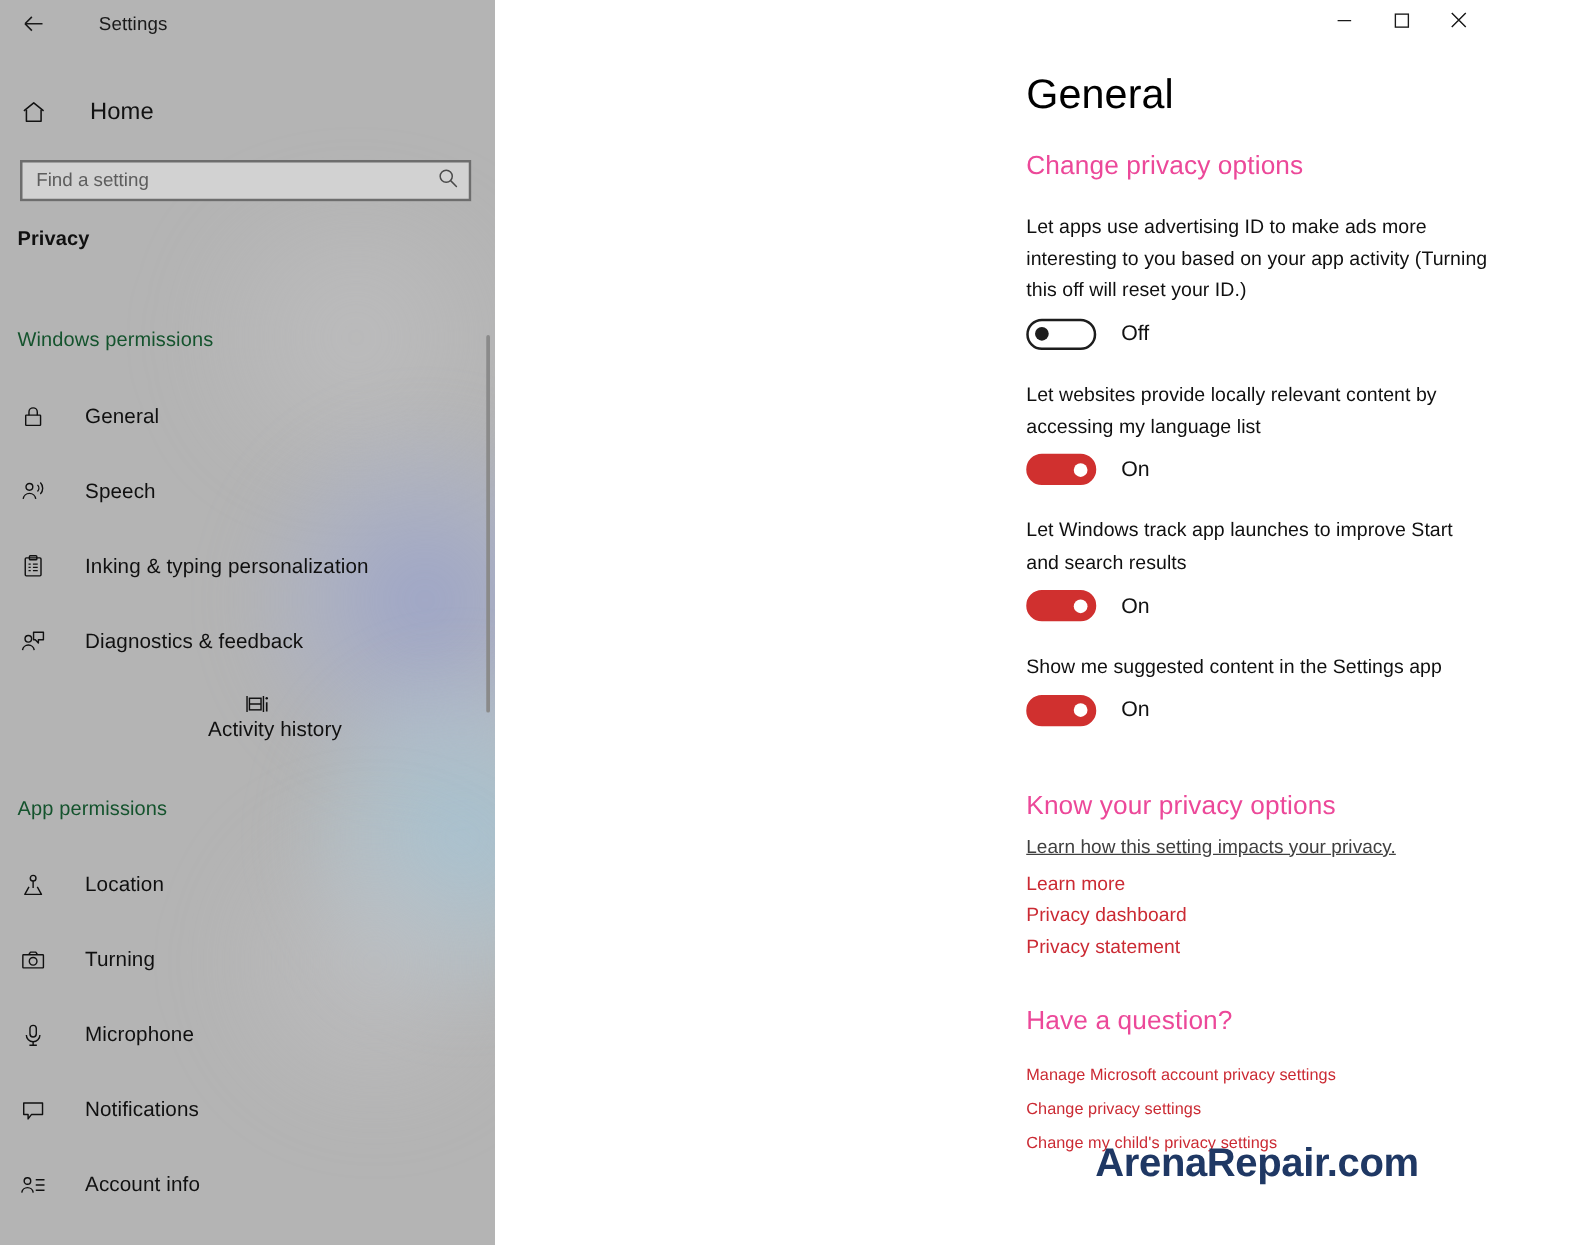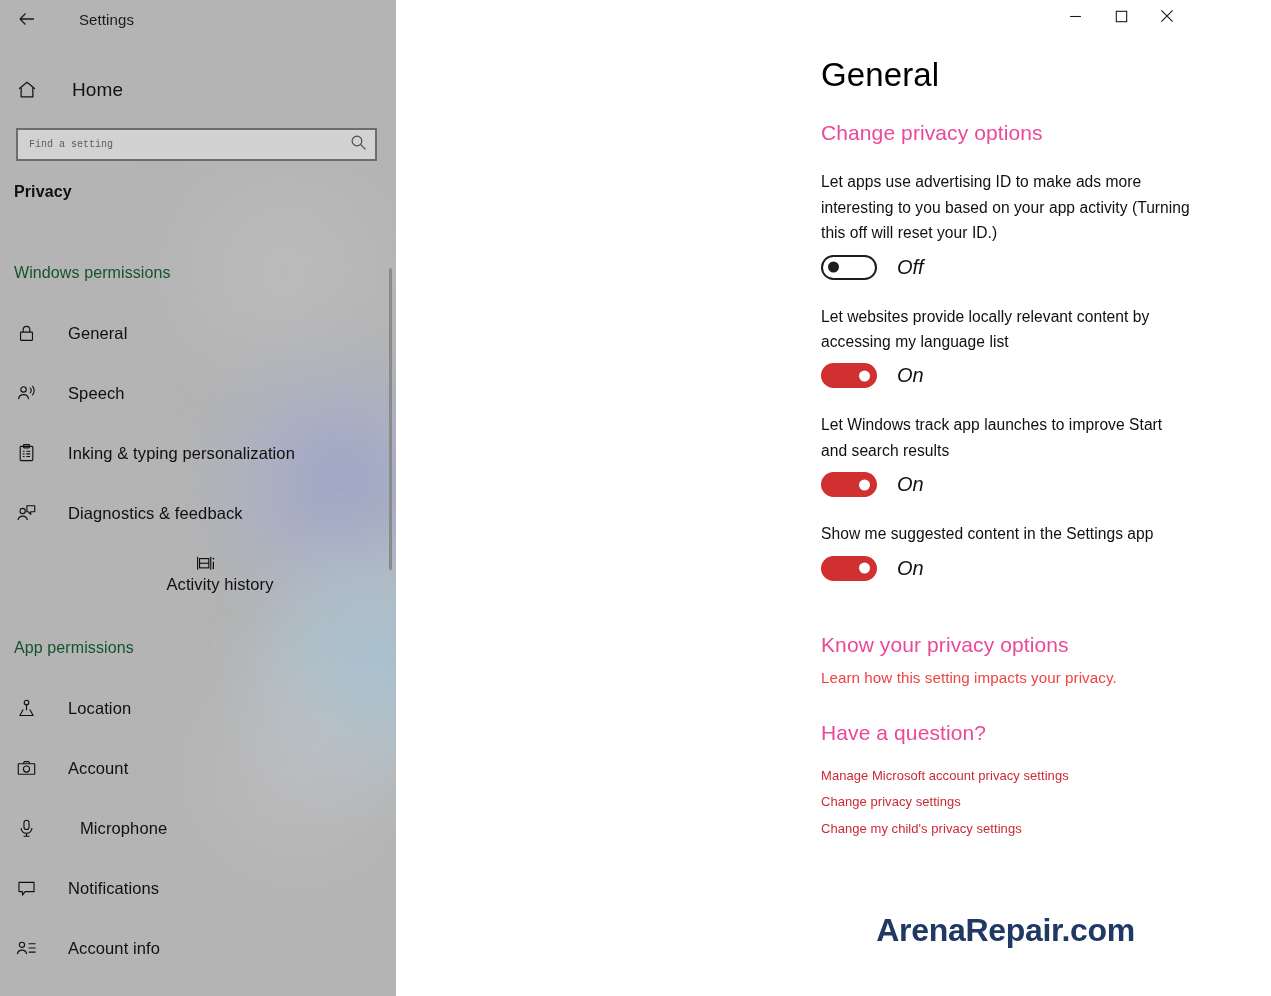--- a/index.html
+++ b/index.html
@@ -100,22 +100,22 @@
     display: flex;
     align-items: center;
     padding: 0 7px 0 11px;
     cursor: text;
   }
   #search-input {
     flex: 1;
     border: none;
     outline: none;
     background: transparent;
-    font-family: Liberation Mono, monospace;
-    font-size: 10px;
+    font-family: Liberation Sans, sans-serif;
+    font-size: 15px;
     color: #0f172a;
   }
   #search-input::placeholder { color: #5d5d5d; opacity: 1; }
 
   
   #category-title {
     margin: 22px 0 0 14px;
     font-size: 16px;
     font-weight: bold;
     color: #101010;
@@ -239,32 +239,32 @@
   }
   .switch.on .knob {
     position: absolute;
     right: 5px; top: 50%;
     transform: translateY(-50%);
     width: 11px; height: 11px;
     border-radius: 50%;
     background: #ffffff;
   }
   .toggle-state {
-    font-size: 20px;
+    font-size: 17px;
     color: #111;
     margin-left: 20px;
-    font-style: italic;
   }
 
   #section-know { margin-top: 52px; }
   .sub-note {
     font-size: 15.2px;
-    color: #ef4444;
+    color: #404040;
     margin-top: 12px;
     letter-spacing: 0.05px;
+    text-decoration: underline;
   }
   .link-list { margin-top: 9px; }
   .lnk {
     display: block;
     font-size: 15.4px;
     color: #cb2a33;
     text-decoration: none;
     line-height: 1.64;
     cursor: pointer;
     width: fit-content;
@@ -408,24 +408,24 @@
         </div>
 
         <div class="nav-item" style="margin-top:16px;">
           <span class="ico">
             <svg width="21" height="21" viewBox="0 0 24 24">
               <rect x="2.6" y="6.6" width="18.8" height="12" rx="0.6" fill="none" stroke="#101010" stroke-width="1.3"></rect>
               <path d="M8 6.6 L9.6 4.2 H14.4 L16 6.6" fill="none" stroke="#101010" stroke-width="1.3" stroke-linejoin="round"></path>
               <circle cx="12" cy="12.6" r="3.5" fill="none" stroke="#101010" stroke-width="1.3"></circle>
             </svg>
           </span>
-          <span class="lbl">Account</span>
-        </div>
-
-        <div class="nav-item" style="margin-top:16px;gap:12px;">
+          <span class="lbl">Turning</span>
+        </div>
+
+        <div class="nav-item" style="margin-top:16px;">
           <span class="ico">
             <svg width="21" height="21" viewBox="0 0 24 24">
               <rect x="9.1" y="2.6" width="5.8" height="10.6" rx="2.9" fill="none" stroke="#101010" stroke-width="1.3"></rect>
               <path d="M5.8 11.4 a6.2 6.2 0 0 0 12.4 0" fill="none" stroke="#101010" stroke-width="1.3"></path>
               <path d="M12 17.6 V20.6 M8.6 20.8 h6.8" stroke="#101010" stroke-width="1.3"></path>
             </svg>
           </span>
           <span class="lbl">Microphone</span>
         </div>
 
@@ -516,20 +516,25 @@
           <div class="switch on">
               <span class="knob"></span>
             </div>
           <div class="toggle-state">On</div>
         </div>
       </div>
 
       <div id="section-know">
         <div class="section-head">Know your privacy options</div>
         <div class="sub-note">Learn how this setting impacts your privacy.</div>
+        <div class="link-list">
+          <a class="lnk">Learn more</a>
+          <a class="lnk">Privacy dashboard</a>
+          <a class="lnk">Privacy statement</a>
+        </div>
       </div>
 
       <div id="section-question">
         <div class="section-head">Have a question?</div>
         <div id="question-links">
           <a class="lnk">Manage Microsoft account privacy settings</a>
           <a class="lnk">Change privacy settings</a>
           <a class="lnk">Change my child's privacy settings</a>
         </div>
       </div>

